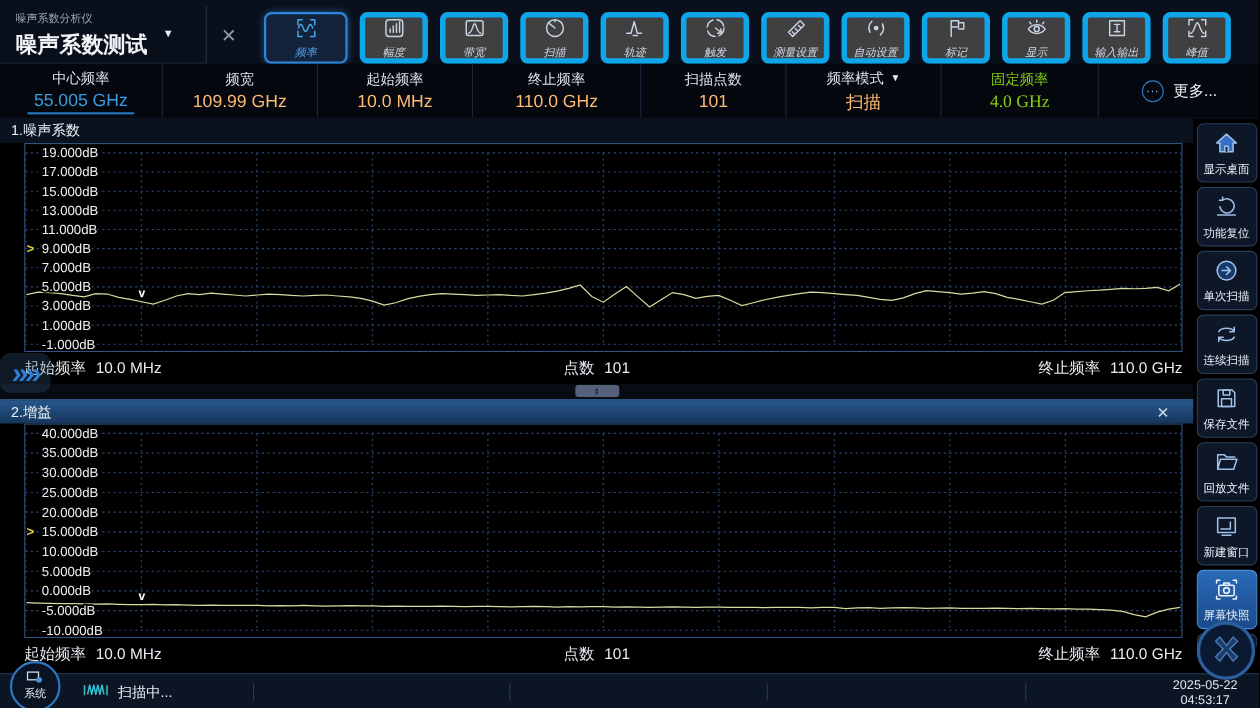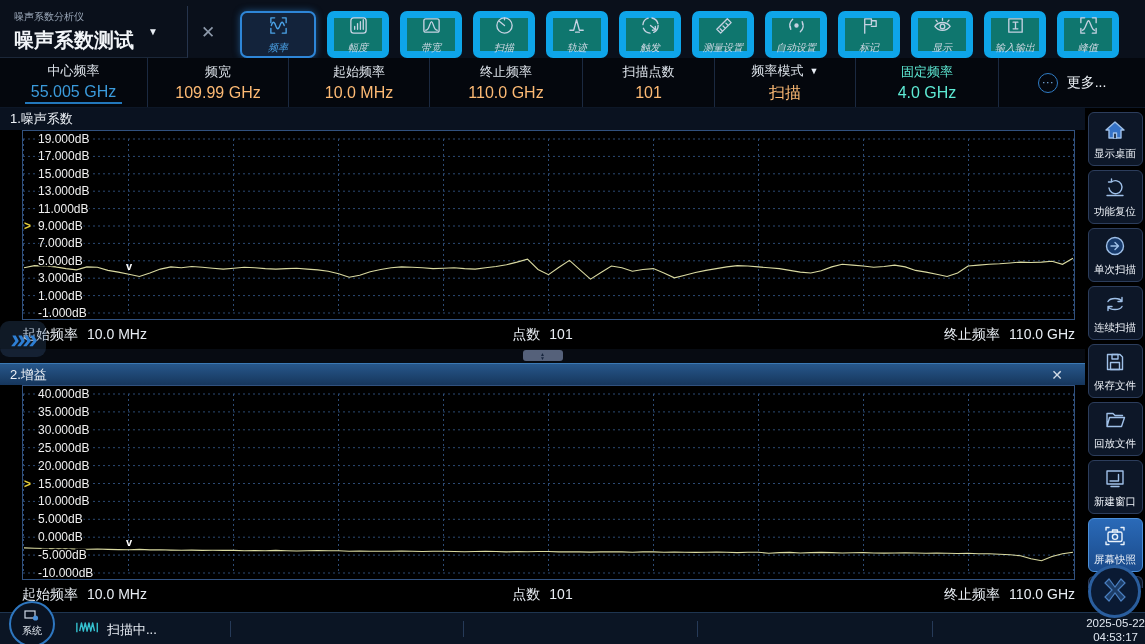--- a/index.html
+++ b/index.html
@@ -9,34 +9,34 @@
   
   .topbar { position:absolute; left:0; top:0; width:1145px; height:58px; background:#0a101b; display:flex; align-items:flex-end; }
   .app-select { width:188px; height:52px; margin-top:2px; padding-left:14px; display:flex; align-items:center; gap:10px; border-right:1px solid #26344c; border-bottom:1px solid #1b2739; cursor:pointer; }
   .app-select .names { display:flex; flex-direction:column; gap:3px; }
   .device-label { font-size:10px; color:#9aa7b8; }
   .mode-title { font-size:20px; font-weight:bold; color:#f2f5f8; }
   .caret { font-size:10px; color:#e8edf4; margin-left:4px; }
   .close-app { width:40px; height:52px; margin-top:2px; display:flex; align-items:center; justify-content:center; font-size:17px; color:#8d99aa; background:none; border:none; cursor:pointer; }
 
   .tb-strip { display:flex; gap:11px; margin-left:12px; }
-  .tb-btn { width:62px; height:47px; margin-top:3px; background:#0f766e; border:7px solid #0ea5e9; border-radius:7px; display:flex; flex-direction:column; align-items:center; justify-content:center; gap:2px; cursor:pointer; }
+  .tb-btn { width:62px; height:47px; margin-top:3px; background:#404040; border:5px solid #0ea5e9; border-radius:7px; display:flex; flex-direction:column; align-items:center; justify-content:center; gap:2px; cursor:pointer; }
   .tb-btn .tb-label { font-size:10px; color:#cfd8e4; white-space:nowrap;font-style:italic; }
   .tb-btn svg { stroke:#c6d2e2; fill:none; stroke-width:1.4; stroke-linecap:round; stroke-linejoin:round; }
   .tb-btn.selected { width:76px; background:#13233b; border:2px solid #2e86d8; box-shadow:0 0 7px rgba(46,134,216,.55); }
   .tb-btn.selected .tb-label { color:#4ba3e8; }
   .tb-btn.selected svg { stroke:#4ba3e8; }
 
   
   .param-bar { position:absolute; left:0; top:58px; width:1145px; height:50px; background:#04070d; display:flex; border-bottom:1px solid #0d1727; }
   .param-cell { display:flex; flex-direction:column; align-items:center; justify-content:center; gap:3px; border-right:1px solid #1b2940; cursor:pointer; }
   .p-label { font-size:13px; color:#dfe5ec; display:flex; align-items:center; gap:6px; }
   .p-value { font-size:16px; color:#fdba74; }
   .p-value.active { color:#3b9bdc; border-bottom:2px solid #2277bb; padding:0 6px 1px; }
-  .param-cell.disabled .p-label, .param-cell.disabled .p-value { color:#5eead4; }
+  .param-cell.disabled .p-label, .param-cell.disabled .p-value { color:#84cc16;font-family:Liberation Serif, serif; }
   .p-caret { font-size:9px; color:#e8edf4; }
   .more-cell { flex-direction:row; gap:9px; border-right:none; }
   .more-icon { width:20px; height:20px; border:1.5px solid #2f7bc4; border-radius:50%; color:#7fb3e8; font-size:12px; line-height:17px; text-align:center; }
   .more-label { font-size:14px; color:#eef2f7; }
 
   
   .main { position:absolute; left:0; top:108px; width:1145px; height:504px; display:flex; }
   .charts-col { width:1085px; position:relative; }
 
   .chart-title { height:22px; background:#0a1220; display:flex; align-items:center; padding:0 10px; font-size:13px; color:#edf1f6; justify-content:space-between; }
@@ -77,21 +77,21 @@
 
   
   .statusbar { position:absolute; left:0; top:612px; width:1145px; height:32px; background:#0b1524; border-top:1px solid #1e3550; }
   .sys-btn { position:absolute; left:9px; top:-12px; width:46px; height:46px; border-radius:50%; border:2px solid #2e77c0; background:#0a1322; display:flex; flex-direction:column; align-items:center; justify-content:center; cursor:pointer; z-index:5; }
   .sys-btn svg { stroke:#cdd8e6; fill:none; stroke-width:1.2; }
   .sys-label { font-size:10px; color:#e6ecf3; margin-top:-1px; }
   .scan-group { position:absolute; left:75px; top:7px; display:flex; align-items:center; gap:6px; }
   .scan-group svg { stroke:#35c0cf; fill:none; stroke-width:1.5; stroke-linejoin:round; }
   .scan-text { font-size:13px; color:#e9eef5; }
   .sb-div { position:absolute; top:8px; width:1px; height:16px; background:#263a58; }
-  .datetime { position:absolute; right:0; top:3px; font-size:11.5px; color:#dfe6ef; text-align:center; line-height:1.25; }
+  .datetime { position:absolute; right:20px; top:3px; font-size:11.5px; color:#dfe6ef; text-align:center; line-height:1.25; }
 </style>
 </head>
 <body>
 
 <div class="app">
 
   <div class="topbar">
     <div class="app-select">
       <div class="names">
         <span class="device-label">噪声系数分析仪</span>

